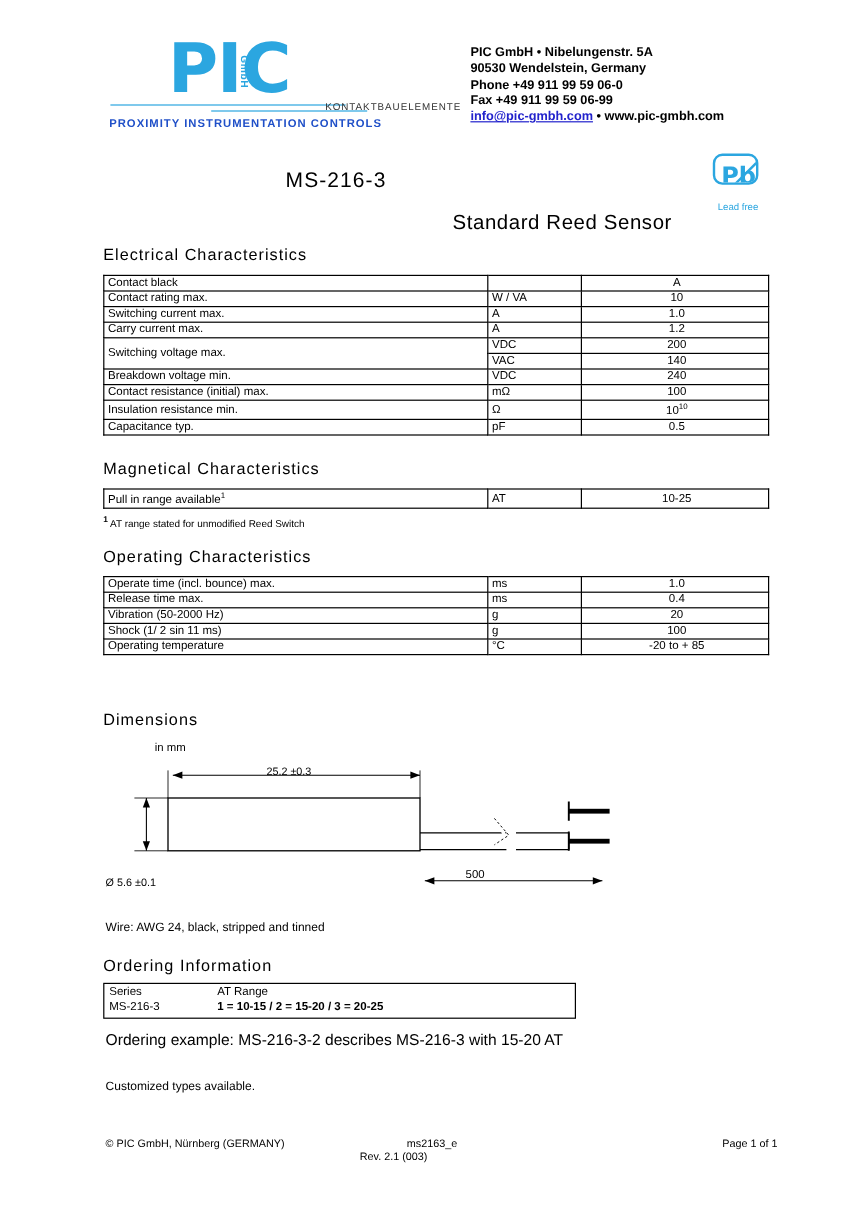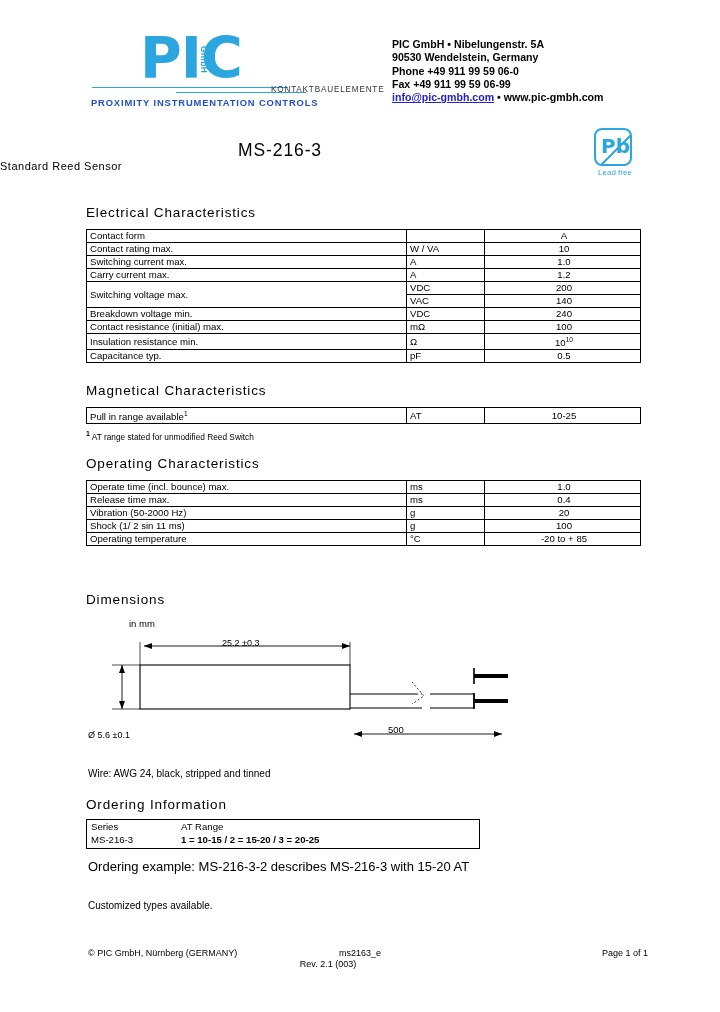--- a/index.html
+++ b/index.html
@@ -78,29 +78,29 @@
   .addr a { color: #2222cc; text-decoration: underline; }
 
   
   .title-main {
     position: absolute; left: 0; top: 140px; width: 560px;
     text-align: center;
     font-size: 17.5px;
     letter-spacing: 0.9px;
   }
   .title-sub {
-    position: absolute; left: 0; top: 160px; width: 560px;
-    text-align: left;
-    font-size: 11px;
+    position: absolute; left: 0; top: 176px; width: 560px;
+    text-align: right;
+    font-size: 17px;
     letter-spacing: 0.5px;
   }
   .pb-badge { position: absolute; left: 594px; top: 128px; width: 46px; height: 52px; }
   .pb-box {
     position: absolute; left: 0; top: 0;
-    width: 38px; height: 38px;
+    width: 38px; height: 26px;
     border: 2.4px solid #2ba6e0;
     border-radius: 8px;
     overflow: hidden;
   }
   .pb-text {
     position: absolute; left: 5px; top: 3px;
     font-family: "DejaVu Sans", sans-serif;
     font-weight: bold;
     font-size: 20px;
     color: #2ba6e0;
@@ -218,21 +218,21 @@
       <div class="pb-slash"></div>
     </div>
     <div class="pb-label">Lead free</div>
   </div>
 
   <div class="sect-h" style="left:86px; top:205px;">Electrical Characteristics</div>
 
   <table class="spec" style="left:86px; top:229px;">
     <tbody>
       <tr>
-        <td class="c-name">Contact form</td>
+        <td class="c-name">Contact black</td>
         <td class="c-unit"></td>
         <td class="c-val">A</td>
       </tr>
       <tr>
         <td class="c-name">Contact rating max.</td>
         <td class="c-unit">W / VA</td>
         <td class="c-val">10</td>
       </tr>
       <tr>
         <td class="c-name nb-bot">Switching current max.</td>

